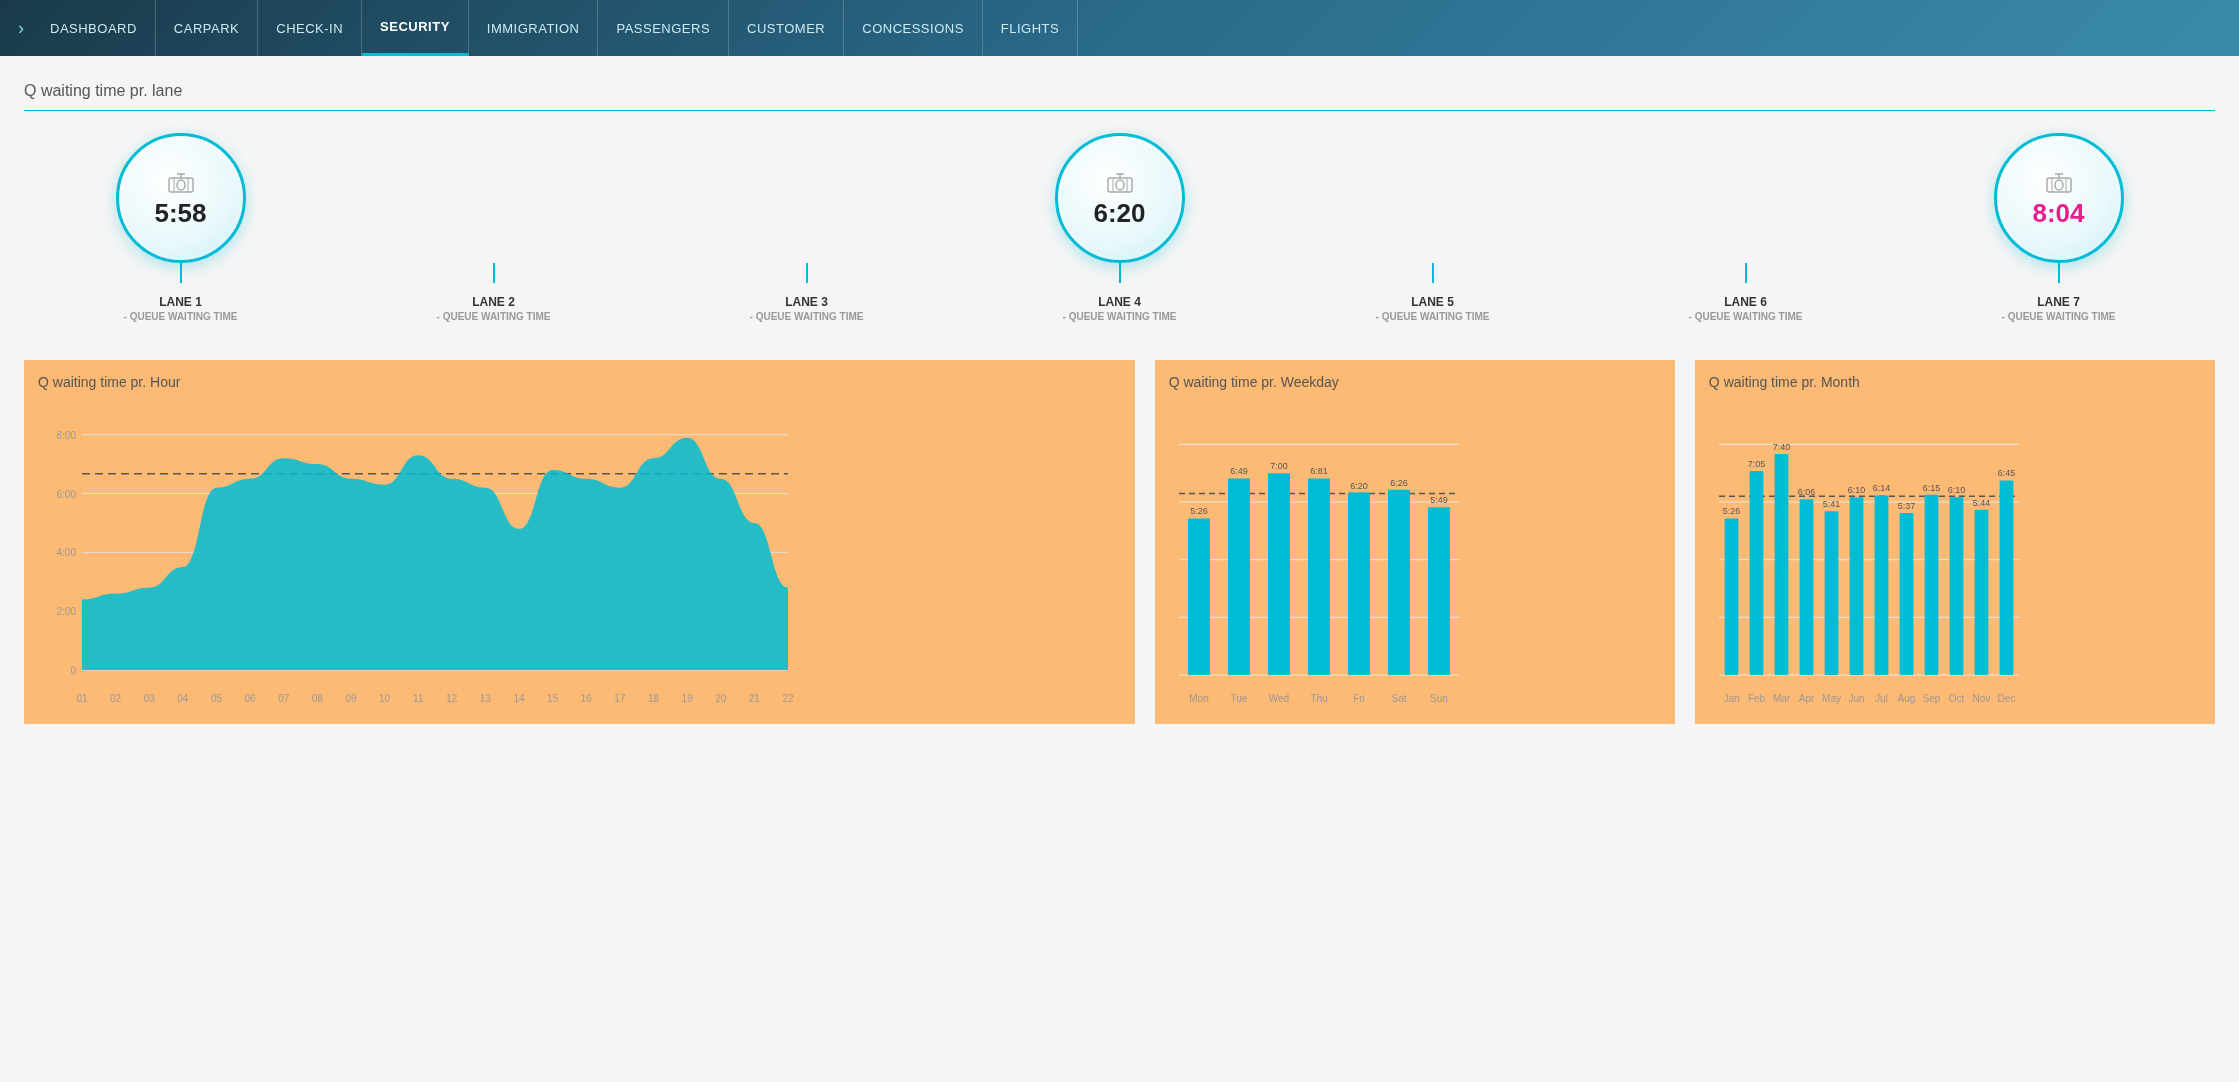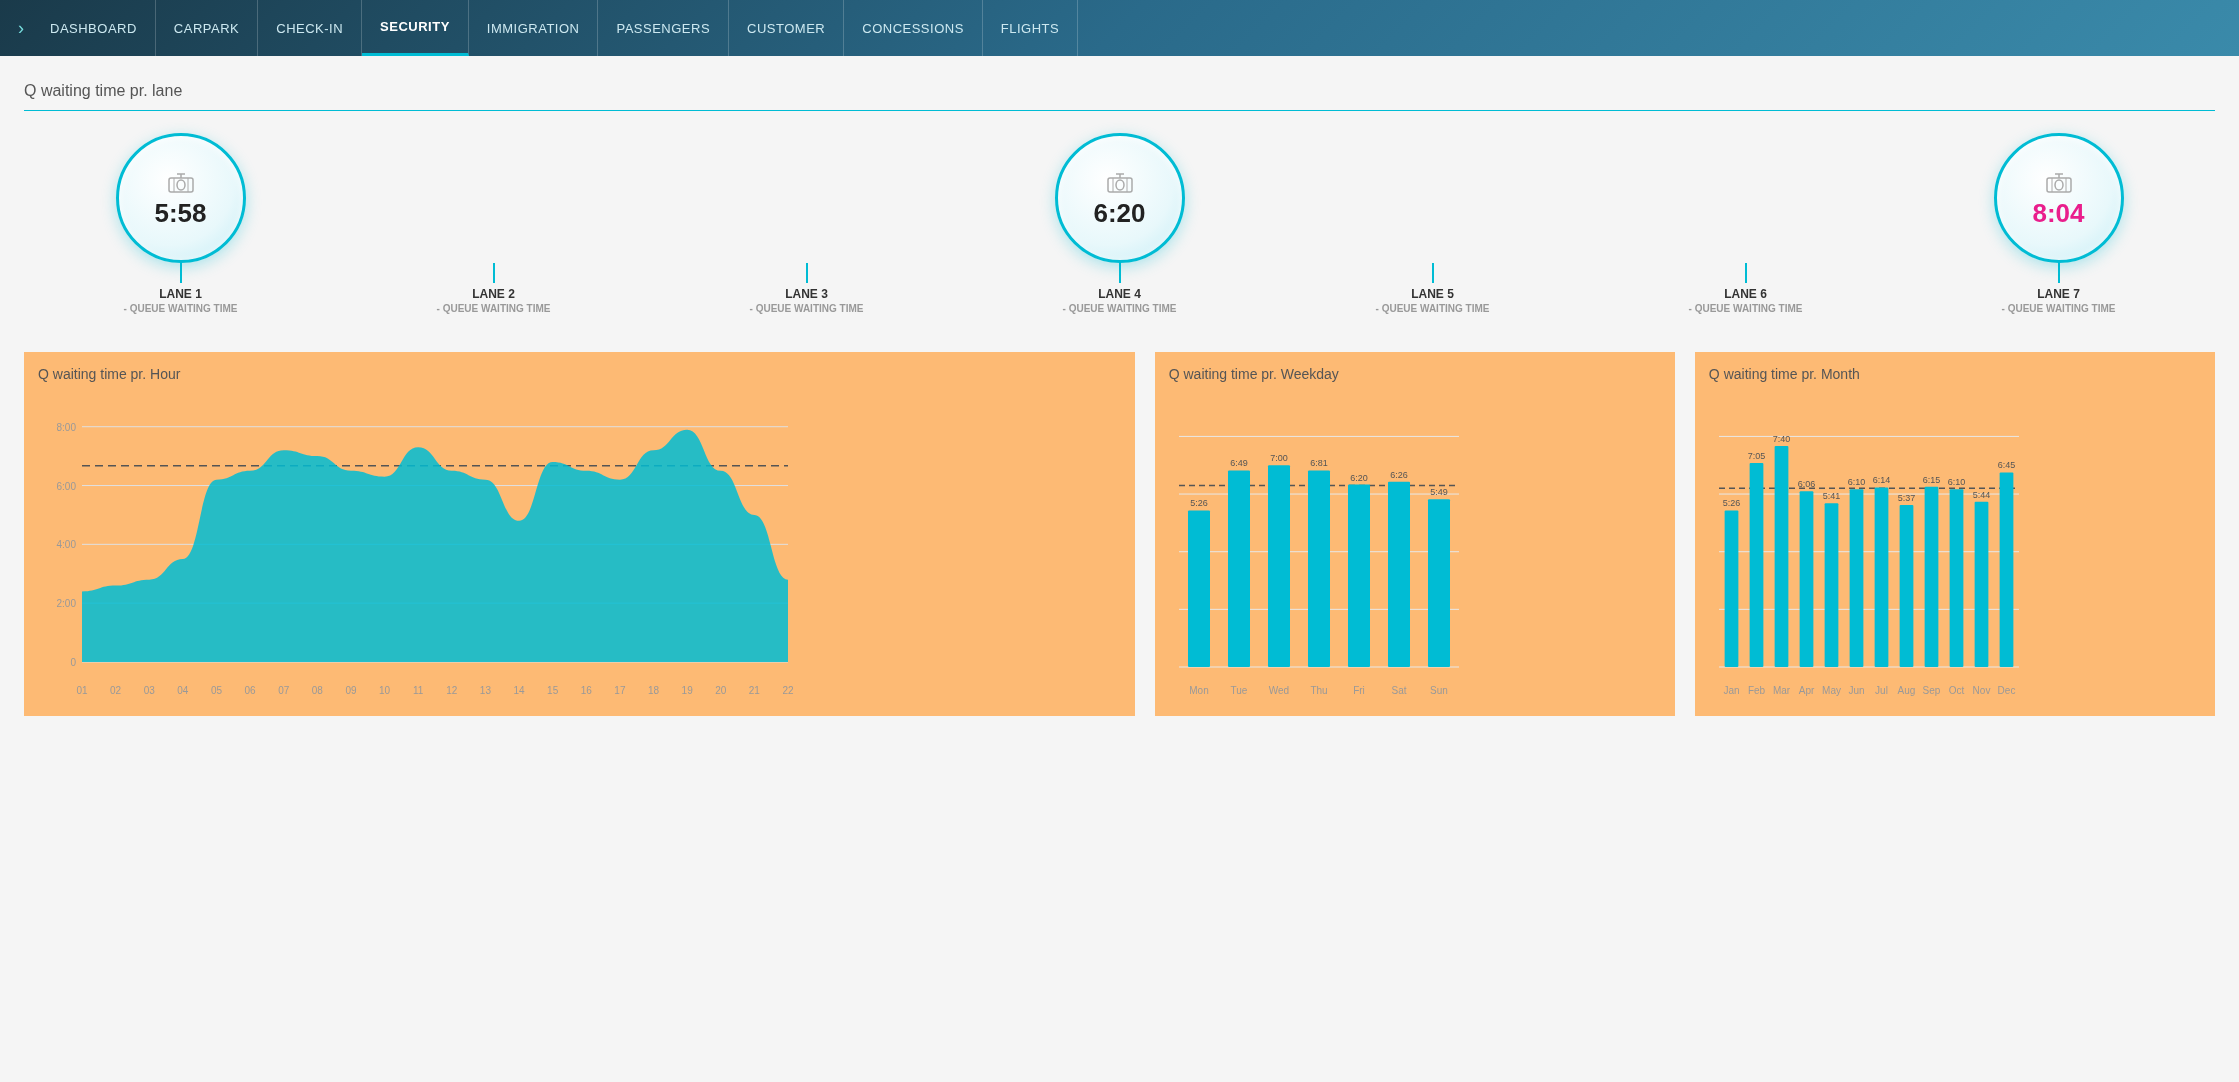--- a/index.html
+++ b/index.html
@@ -56,21 +56,21 @@
       font-size: 22px; color: #999; margin-bottom: 2px;
     }
     .circle-time {
       font-size: 26px; font-weight: 800; line-height: 1;
     }
     .time-black { color: #222; }
     .time-pink { color: #e91e8c; }
     .circle-stem {
       width: 2px; height: 20px; background: #00bcd4; margin: 0 auto;
     }
-    .lane-label { font-size: 12px; font-weight: 700; color: #333; text-align: center; margin-top: 4px; }
+    .lane-label { font-size: 12px; font-weight: 700; color: #333; text-align: center; margin-top: 12px; }
     .lane-sublabel { font-size: 10px; color: #999; text-align: center; margin-top: 2px; font-weight: bold; }
 
     
     .charts-row {
       display: flex; gap: 20px; align-items: flex-start;
     }
     .chart-block { background: #fdba74; padding: 14px; }
     .chart-block-large { flex: 2.2; }
     .chart-block-medium { flex: 1; }
     .chart-title { font-size: 14px; color: #555; font-weight: 300; margin-bottom: 10px; }

